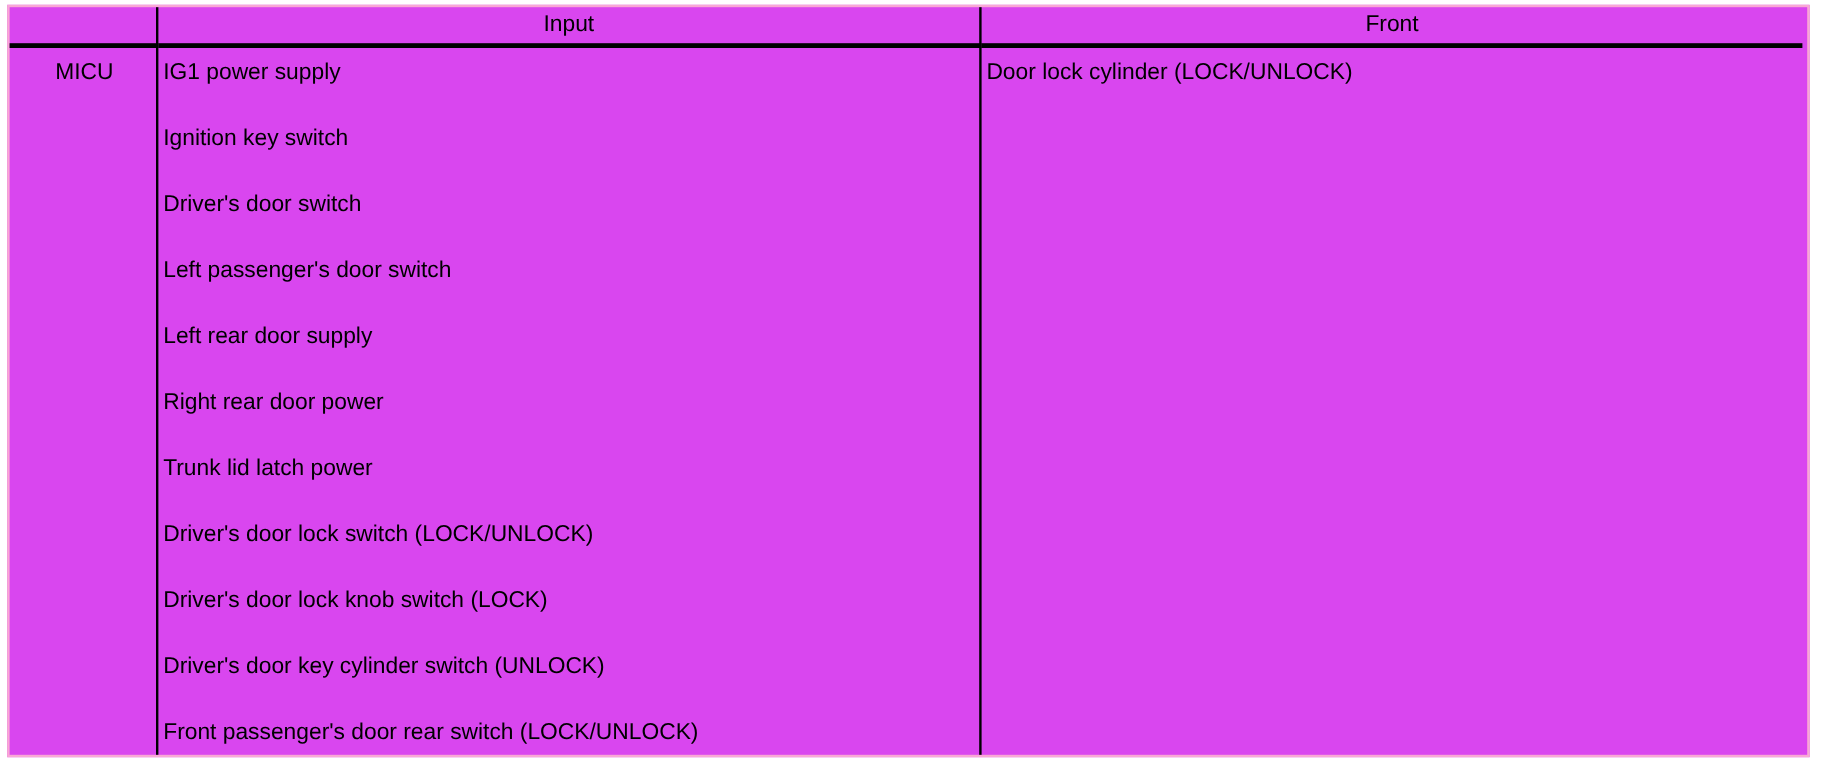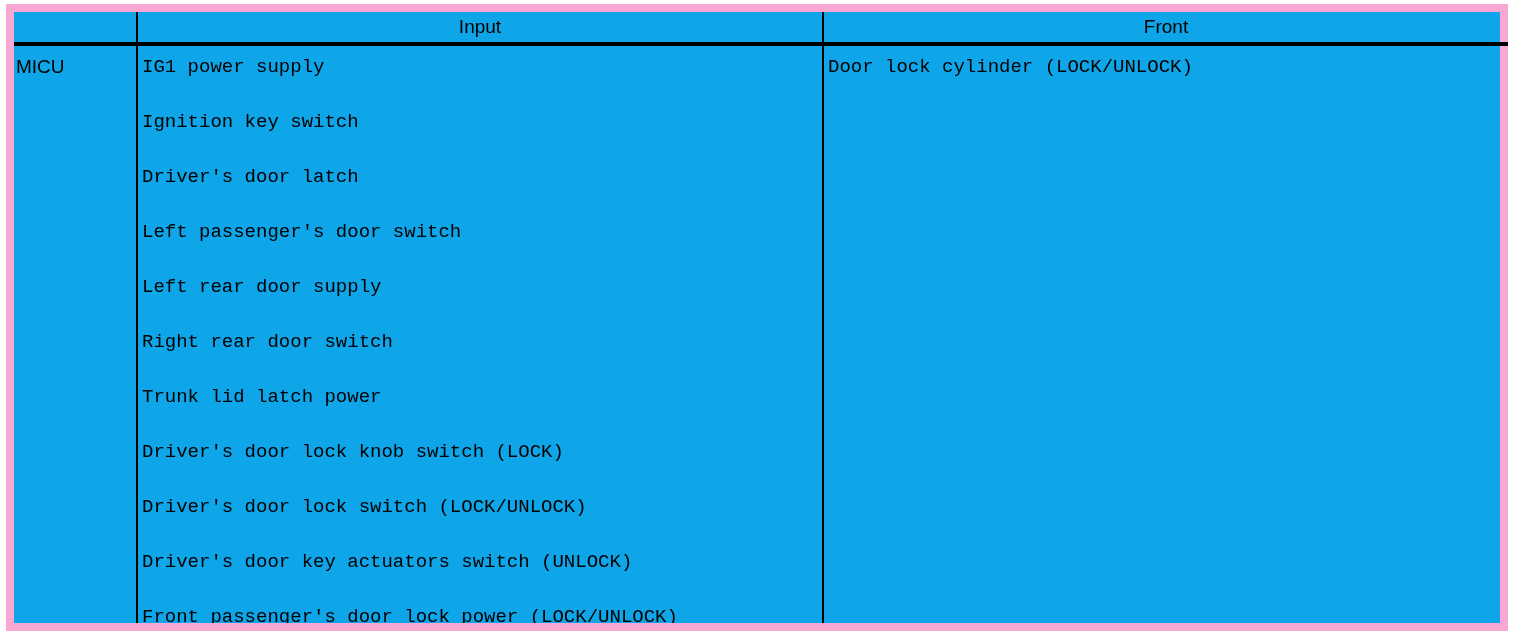--- a/index.html
+++ b/index.html
@@ -14,26 +14,26 @@
     background: #ffffff;
     font-family: "Liberation Sans", sans-serif;
     color: #000000;
   }
   .io-table {
     position: absolute;
     left: 6px;
     top: 4px;
     width: 1502px;
     height: 627px;
-    border: 8px solid #f9a8d4;
+    border: 2px solid #f9a8d4;
     box-sizing: border-box;
     display: grid;
     grid-template-columns: 124px 686px 684px;
     grid-template-rows: 34px 1fr;
-    background: #0ea5e9;
+    background: #d946ef;
   }
   .cell {
     box-sizing: border-box;
     overflow: hidden;
   }
   .hcell {
     border-bottom: 4px solid #000000;
     display: flex;
     align-items: center;
     justify-content: center;
@@ -43,24 +43,24 @@
   .vline {
     border-right: 2px solid #000000;
   }
   .bcell {
     padding-top: 10px;
     font-size: 19px;
     line-height: 22px;
   }
   .unit-cell {
     padding-left: 2px;
+    margin-left: 36px;
   }
   .list-cell {
     padding-left: 4px;
-    font-family: Liberation Mono, monospace;
   }
   .list-cell p {
     margin: 0 0 33px 0;
     white-space: nowrap;
   }
   .list-cell p:last-child {
     margin-bottom: 0;
   }
 </style>
 </head>
@@ -73,29 +73,29 @@
     <div class="cell hcell vline">Input</div>
     <div class="cell hcell">Front</div>
 
     <div class="cell bcell vline unit-cell">
       <span>MICU</span>
     </div>
 
     <div class="cell bcell vline list-cell">
       <p>IG1 power supply</p>
       <p>Ignition key switch</p>
-      <p>Driver's door latch</p>
+      <p>Driver's door switch</p>
       <p>Left passenger's door switch</p>
       <p>Left rear door supply</p>
-      <p>Right rear door switch</p>
+      <p>Right rear door power</p>
       <p>Trunk lid latch power</p>
+      <p>Driver's door lock switch (LOCK/UNLOCK)</p>
       <p>Driver's door lock knob switch (LOCK)</p>
-      <p>Driver's door lock switch (LOCK/UNLOCK)</p>
-      <p>Driver's door key actuators switch (UNLOCK)</p>
-      <p>Front passenger's door lock power (LOCK/UNLOCK)</p>
+      <p>Driver's door key cylinder switch (UNLOCK)</p>
+      <p>Front passenger's door rear switch (LOCK/UNLOCK)</p>
     </div>
 
     <div class="cell bcell list-cell">
       <p>Door lock cylinder (LOCK/UNLOCK)</p>
     </div>
 
   </div>
 </div>
 
 </body></html>

